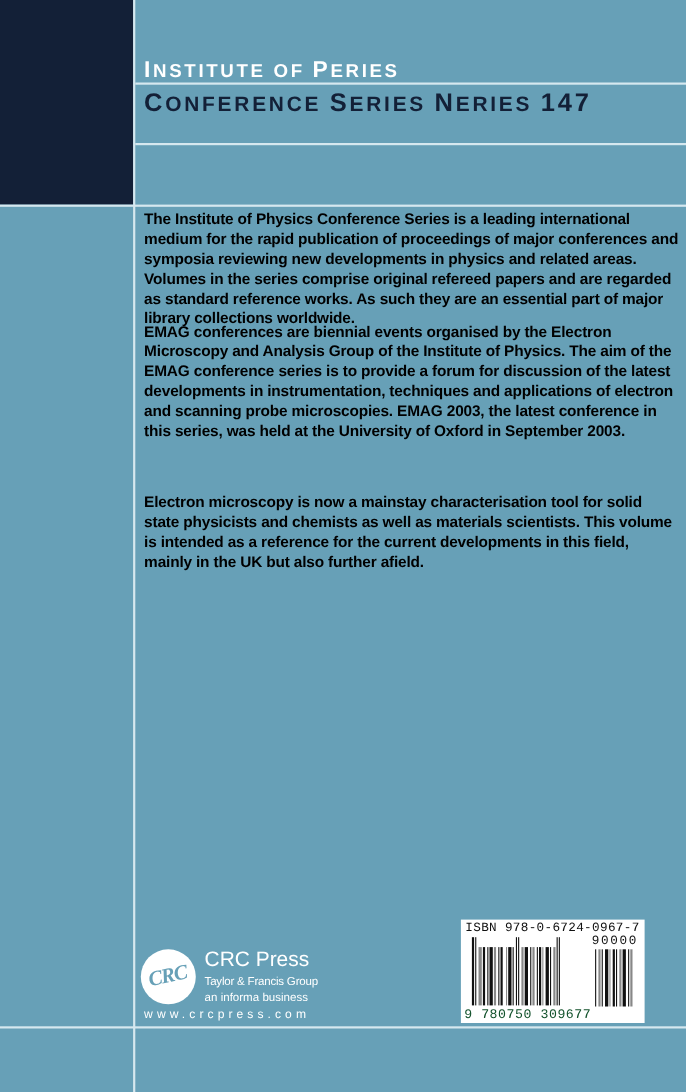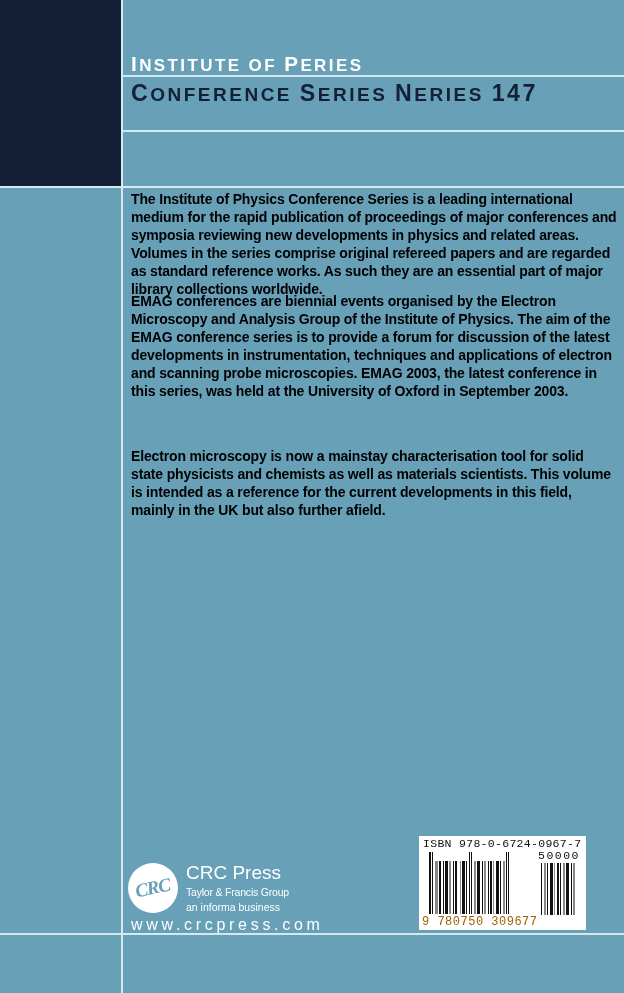--- a/index.html
+++ b/index.html
@@ -9,30 +9,30 @@
   .hline { position:absolute; height:2px; background:#d6e8ef; }
   .title1 { position:absolute; left:131px; top:52px; color:#ffffff; font-weight:bold; font-size:17px; letter-spacing:2.4px; white-space:nowrap; }
   .title2 { position:absolute; left:131px; top:80px; color:#132037; font-weight:bold; font-size:19px; letter-spacing:2.5px; white-space:nowrap; }
   .sc-big { font-size:1.22em; }
   .para { position:absolute; left:131px; width:486px; color:#000000; font-weight:bold; font-size:14px; line-height:18px; letter-spacing:-0.15px; margin:0; }
   .logo-circle { position:absolute; left:128px; top:863px; width:50px; height:50px; border-radius:50%; background:#ffffff; display:flex; align-items:center; justify-content:center; }
   .logo-circle span { color:#67a0b7; font-family:"Liberation Serif", serif; font-style:italic; font-weight:bold; font-size:19px; transform:rotate(-12deg); letter-spacing:-1px; }
   .crc-name { position:absolute; left:186px; top:862px; color:#fff; font-size:19px; white-space:nowrap; }
   .crc-sub1 { position:absolute; left:186px; top:886px; color:#fff; font-size:10.5px; white-space:nowrap; letter-spacing:-0.2px; }
   .crc-sub2 { position:absolute; left:186px; top:901px; color:#fff; font-size:10.5px; white-space:nowrap; }
-  .crc-url { position:absolute; left:131px; top:916px; color:#fff; font-size:16px; letter-spacing:3.7px; white-space:nowrap; }
+  .crc-url { position:absolute; left:131px; top:916px; color:#fff; font-size:11px; letter-spacing:3.7px; white-space:nowrap; }
   .barcode-box { position:absolute; left:419px; top:836px; width:167px; height:94px; background:#ffffff; }
   .isbn-text { position:absolute; left:4px; top:1px; font-family:"Liberation Mono", monospace; font-size:11.5px; color:#111; white-space:nowrap; letter-spacing:0.3px; }
   .addon-text { position:absolute; right:6px; top:13px; font-family:"Liberation Mono", monospace; font-size:11.5px; color:#111; letter-spacing:1.5px; }
   .bars-main { position:absolute; left:10px; top:16px; width:103px; height:62px; display:flex; align-items:flex-end; }
   .bars-addon { position:absolute; left:122px; top:27px; width:40px; height:52px; display:flex; }
   .bar { height:100%; background:#111; }
   .gap { height:100%; }
   .bar.g { background:#888; }
-  .barnum { position:absolute; left:3px; bottom:1px; font-family:"Liberation Mono", monospace; font-size:12px; color:#a16207; letter-spacing:0.5px; white-space:nowrap; }
+  .barnum { position:absolute; left:3px; bottom:1px; font-family:"Liberation Mono", monospace; font-size:12px; color:#14532d; letter-spacing:0.5px; white-space:nowrap; }
 </style>
 </head>
 <body>
 
 <div class="dark-block"></div>
 <div class="vline"></div>
 <div class="hline" style="left:123px; top:75px; width:501px;"></div>
 <div class="hline" style="left:123px; top:130px; width:501px;"></div>
 <div class="hline" style="left:0; top:186px; width:624px;"></div>
 <div class="hline" style="left:0; top:933px; width:624px;"></div>
@@ -52,21 +52,21 @@
 <div class="logo-circle">
   <span>CRC</span>
 </div>
 <div class="crc-name">CRC Press</div>
 <div class="crc-sub1">Taylor &amp; Francis Group</div>
 <div class="crc-sub2">an informa business</div>
 <div class="crc-url">www.crcpress.com</div>
 
 <div class="barcode-box">
   <div class="isbn-text">ISBN 978-0-6724-0967-7</div>
-  <div class="addon-text">50000</div>
+  <div class="addon-text">90000</div>
   <div class="bars-main">
     <div class="bar" style="width:2px;height:100%"></div>
       <div class="gap" style="width:1px"></div>
     <div class="bar" style="width:1px;height:100%"></div>
       <div class="gap" style="width:2px"></div>
     <div class="bar g" style="width:3px;height:85%"></div>
       <div class="gap" style="width:1px"></div>
     <div class="bar" style="width:2px;height:85%"></div>
       <div class="gap" style="width:2px"></div>
     <div class="bar" style="width:1px;height:85%"></div>

